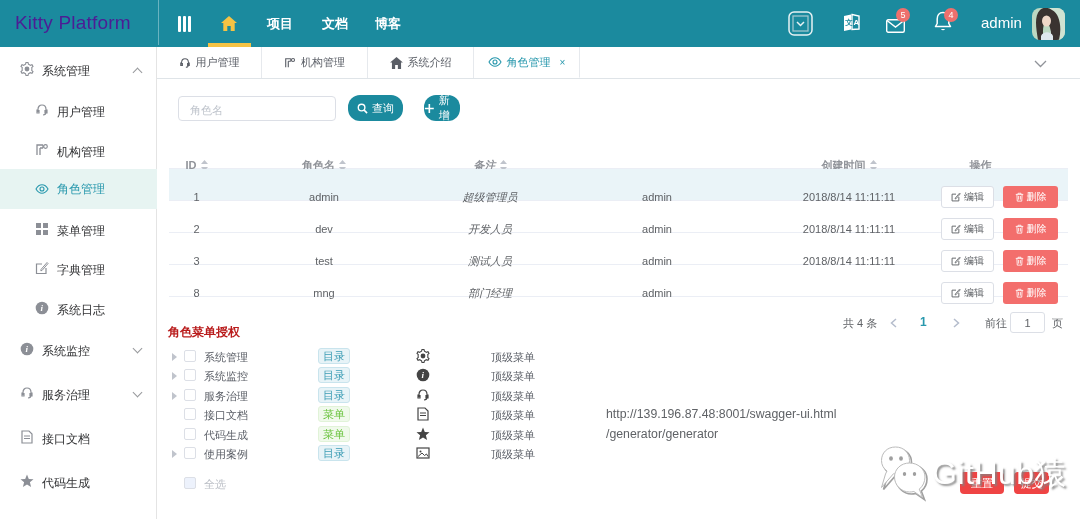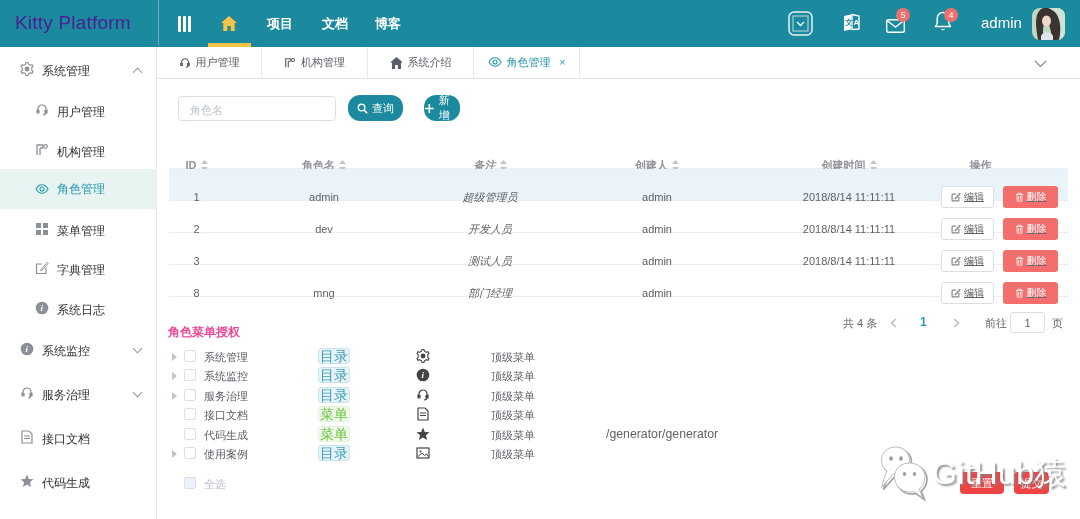--- a/index.html
+++ b/index.html
@@ -46,37 +46,37 @@
 .trh { position:relative; height:32px; border-bottom:1px solid #ebeef5; font-size:11px;
   font-weight:bold; color:#909399; }
 .tr { position:relative; height:32px; border-bottom:1px solid #ebeef5; font-size:11px; color:#5f6266; }
 .tr.hl { background:#eaf4f8; }
 .c { position:absolute; top:12px; height:32px; display:flex; align-items:center; justify-content:center; }
 .c0 { left:0px;   width:55px; }
 .c1 { left:55px;  width:200px; }
 .c2 { left:255px; width:132px;font-style:italic; }
 .c3 { left:387px; width:202px; }
 .c4 { left:589px; width:182px; }
-.c5 { left:762px; width:137px;text-decoration:underline; }
+.c5 { left:762px; width:137px; }
 .ebtn { width:53px; height:22px; border:1px solid #dcdfe6; border-radius:3px; background:#fff;
   color:#5f6266; font-size:10px; display:flex; align-items:center; justify-content:center; gap:3px; }
 .dbtn { width:55px; height:22px; border-radius:3px; background:#f36e6c; color:#fff; font-size:10px;
   display:flex; align-items:center; justify-content:center; gap:3px; margin-left:9px; }
 .sort { margin-left:4px; }
 
 
-#treetitle { position:absolute; left:168px; top:324px; font-size:12px; font-weight:bold; color:#ec4899; }
+#treetitle { position:absolute; left:168px; top:324px; font-size:12px; font-weight:bold; color:#b91c1c; }
 .trow { position:absolute; left:160px; width:700px; height:20px; font-size:11px; color:#5a5e66; }
 .caret { position:absolute; left:12px; top:6px; width:0; height:0; border-left:5px solid #c0c4cc;
   border-top:4px solid transparent; border-bottom:4px solid transparent; }
 .cb { position:absolute; left:24px; top:3px; width:12px; height:12px; border:1px solid #dcdfe6;
   border-radius:2px; background:#fff; }
 .tlabel { position:absolute; left:44px; top:3px; }
 .tag { position:absolute; left:158px; top:1px; width:32px; height:16px; border-radius:3px;
-  font-size:14px; text-align:center; line-height:15px; }
+  font-size:11px; text-align:center; line-height:15px; }
 .tag.dir { background:#e7f3f7; color:#3d9db5; border:1px solid #c9e4ed; }
 .tag.menu { background:#f0f9eb; color:#67c23a; border:1px solid #e1f3d8; }
 .ticon { position:absolute; left:256px; top:2px; width:14px; height:14px; }
 .ttop { position:absolute; left:331px; top:3px; }
 .turl { position:absolute; left:446px; top:2px; font-size:12.3px; color:#5f6266; }
 
 .bbtn { position:absolute; top:472px; height:22px; background:#ef4444; border-radius:4px; color:#fff;
   font-size:11px; display:flex; align-items:center; justify-content:center; z-index:1; }
 #wm { position:absolute; left:868px; top:442px; width:212px; height:75px; z-index:2; }
 #wmtext { position:absolute; left:64px; top:10px; font-size:32px; letter-spacing:0.5px; color:#fff;
@@ -271,24 +271,20 @@
           <path d="M3.5 11 L7 7 L0 7 Z" fill="#c0c4cc"></path>
         </svg></div>
     <div class="c c1">角色名<svg class="sort" width="7" height="11" viewBox="0 0 7 11">
           <path d="M3.5 0 L7 4 L0 4 Z" fill="#c0c4cc"></path>
           <path d="M3.5 11 L7 7 L0 7 Z" fill="#c0c4cc"></path>
         </svg></div>
     <div class="c c2">备注<svg class="sort" width="7" height="11" viewBox="0 0 7 11">
           <path d="M3.5 0 L7 4 L0 4 Z" fill="#c0c4cc"></path>
           <path d="M3.5 11 L7 7 L0 7 Z" fill="#c0c4cc"></path>
         </svg></div>
-    <div class="c c3">创建人<svg class="sort" width="7" height="11" viewBox="0 0 7 11">
-          <path d="M3.5 0 L7 4 L0 4 Z" fill="#c0c4cc"></path>
-          <path d="M3.5 11 L7 7 L0 7 Z" fill="#c0c4cc"></path>
-        </svg></div>
     <div class="c c4">创建时间<svg class="sort" width="7" height="11" viewBox="0 0 7 11">
           <path d="M3.5 0 L7 4 L0 4 Z" fill="#c0c4cc"></path>
           <path d="M3.5 11 L7 7 L0 7 Z" fill="#c0c4cc"></path>
         </svg></div>
     <div class="c c5" style="left:743px">操作</div>
   </div>
   <div class="tr hl">
     <div class="c c0">1</div>
       <div class="c c1">admin</div>
       <div class="c c2">超级管理员</div>
@@ -315,20 +311,21 @@
             <path d="M11 7 L11 12.5 L1.5 12.5 L1.5 3 L7 3" fill="none" stroke="#5f6266" stroke-width="1.3"></path>
             <path d="M6 8.5 L12 1.5 L13 2.5 L7 9.5 L5.8 9.7 Z" fill="none" stroke="#5f6266" stroke-width="1.1"></path>
           </svg>编辑</div>
         <div class="dbtn"><svg width="9" height="10" viewBox="0 0 12 13">
             <path d="M1 3 L11 3 M4 3 L4 1.5 L8 1.5 L8 3 M2.5 3 L3 12 L9 12 L9.5 3 M4.8 5 L4.8 10 M7.2 5 L7.2 10" fill="none" stroke="#fff" stroke-width="1.1"></path>
           </svg>删除</div>
       </div>
   </div>
   <div class="tr">
     <div class="c c0">3</div>
+      <div class="c c1">test</div>
       <div class="c c2">测试人员</div>
     <div class="c c3">admin</div>
       <div class="c c4">2018/8/14 11:11:11</div>
     <div class="c c5">
         <div class="ebtn"><svg width="10" height="10" viewBox="0 0 14 14">
             <path d="M11 7 L11 12.5 L1.5 12.5 L1.5 3 L7 3" fill="none" stroke="#5f6266" stroke-width="1.3"></path>
             <path d="M6 8.5 L12 1.5 L13 2.5 L7 9.5 L5.8 9.7 Z" fill="none" stroke="#5f6266" stroke-width="1.1"></path>
           </svg>编辑</div>
         <div class="dbtn"><svg width="9" height="10" viewBox="0 0 12 13">
             <path d="M1 3 L11 3 M4 3 L4 1.5 L8 1.5 L8 3 M2.5 3 L3 12 L9 12 L9.5 3 M4.8 5 L4.8 10 M7.2 5 L7.2 10" fill="none" stroke="#fff" stroke-width="1.1"></path>
@@ -399,20 +396,21 @@
   </div>
 <div class="trow" style="top:405px">
   <div class="cb"></div>
     <span class="tlabel">接口文档</span>
   <span class="tag menu">菜单</span>
   <svg class="ticon" viewBox="0 0 14 14">
       <path d="M2 1 L9 1 L12 4 L12 13 L2 13 Z" fill="none" stroke="#444" stroke-width="1.2"></path>
       <path d="M4 6 L10 6 M4 8.5 L10 8.5" stroke="#444" stroke-width="1"></path>
     </svg>
   <span class="ttop">顶级菜单</span>
+    <span class="turl">http://139.196.87.48:8001/swagger-ui.html</span>
   </div>
 <div class="trow" style="top:425px">
   <div class="cb"></div>
     <span class="tlabel">代码生成</span>
   <span class="tag menu">菜单</span>
   <svg class="ticon" viewBox="0 0 14 14">
       <path d="M7 0.5 L8.8 5 L13.5 5.3 L9.9 8.3 L11.1 13 L7 10.4 L2.9 13 L4.1 8.3 L0.5 5.3 L5.2 5 Z" fill="#444"></path>
     </svg>
   <span class="ttop">顶级菜单</span>
     <span class="turl">/generator/generator</span>

